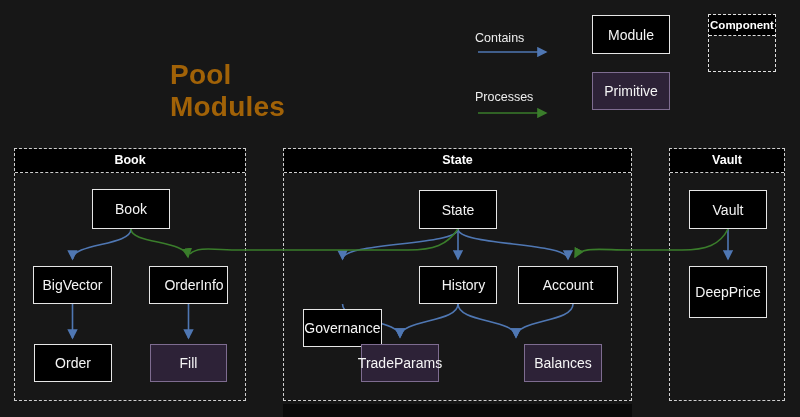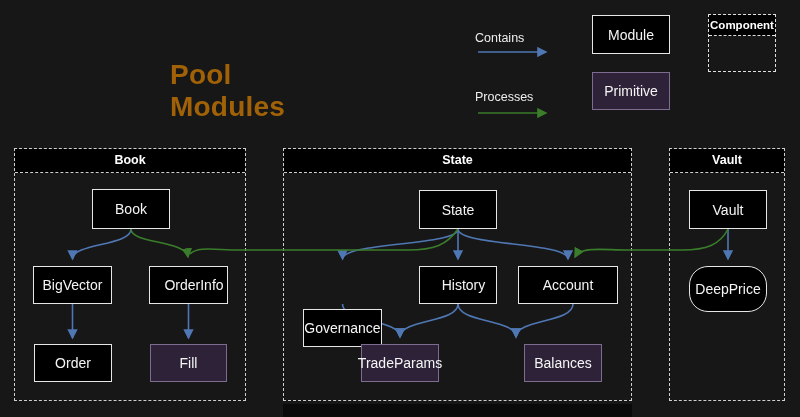--- a/index.html
+++ b/index.html
@@ -136,17 +136,17 @@
   <div class="node primitive" style="left:361px;top:344px;width:78px;height:38px;">
     <span>TradeParams</span>
   </div>
   <div class="node primitive" style="left:477px;top:344px;width:78px;height:38px;margin-left:47px;">
     <span>Balances</span>
   </div>
 
   <div class="node" style="left:689px;top:190px;width:78px;height:39px;">
     <span>Vault</span>
   </div>
-  <div class="node" style="left:689px;top:266px;width:78px;height:46px;border-radius:19px;">
+  <div class="node" style="left:689px;top:266px;width:78px;height:52px;">
     <span>DeepPrice</span>
   </div>
 
 </div>
 
 </body></html>

